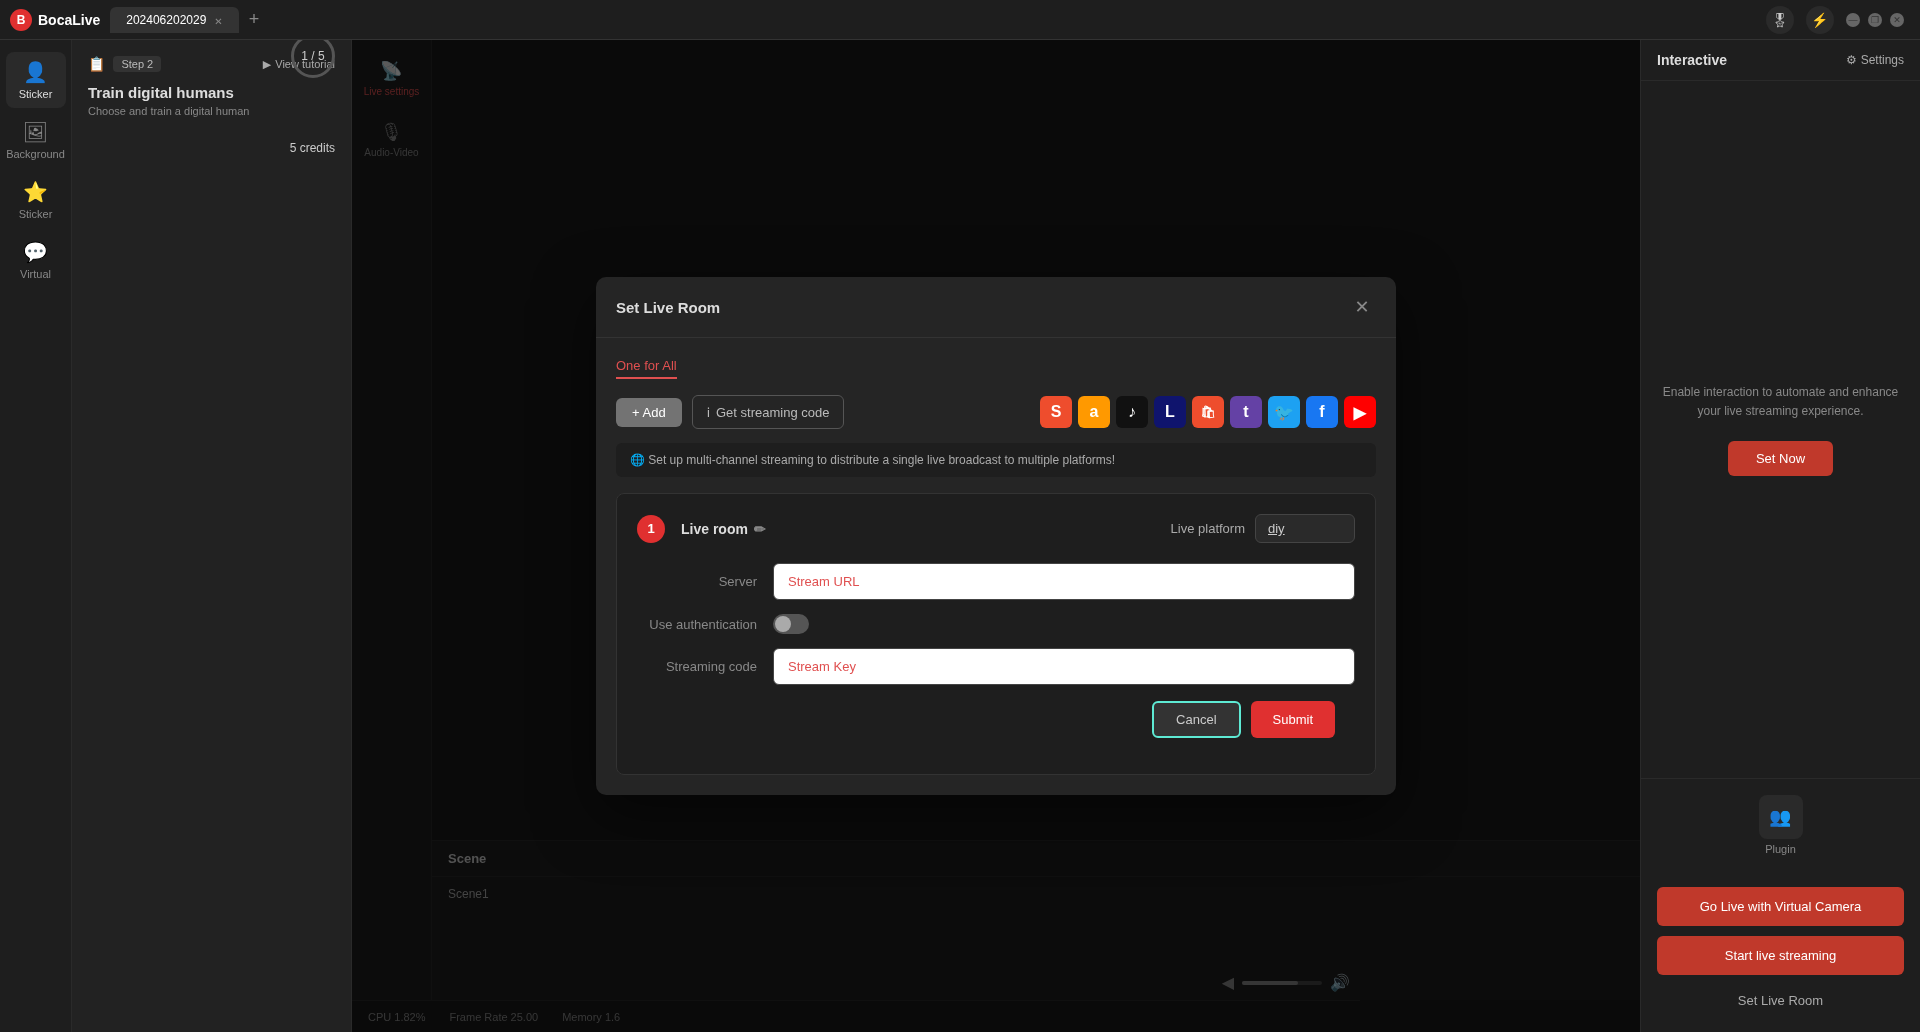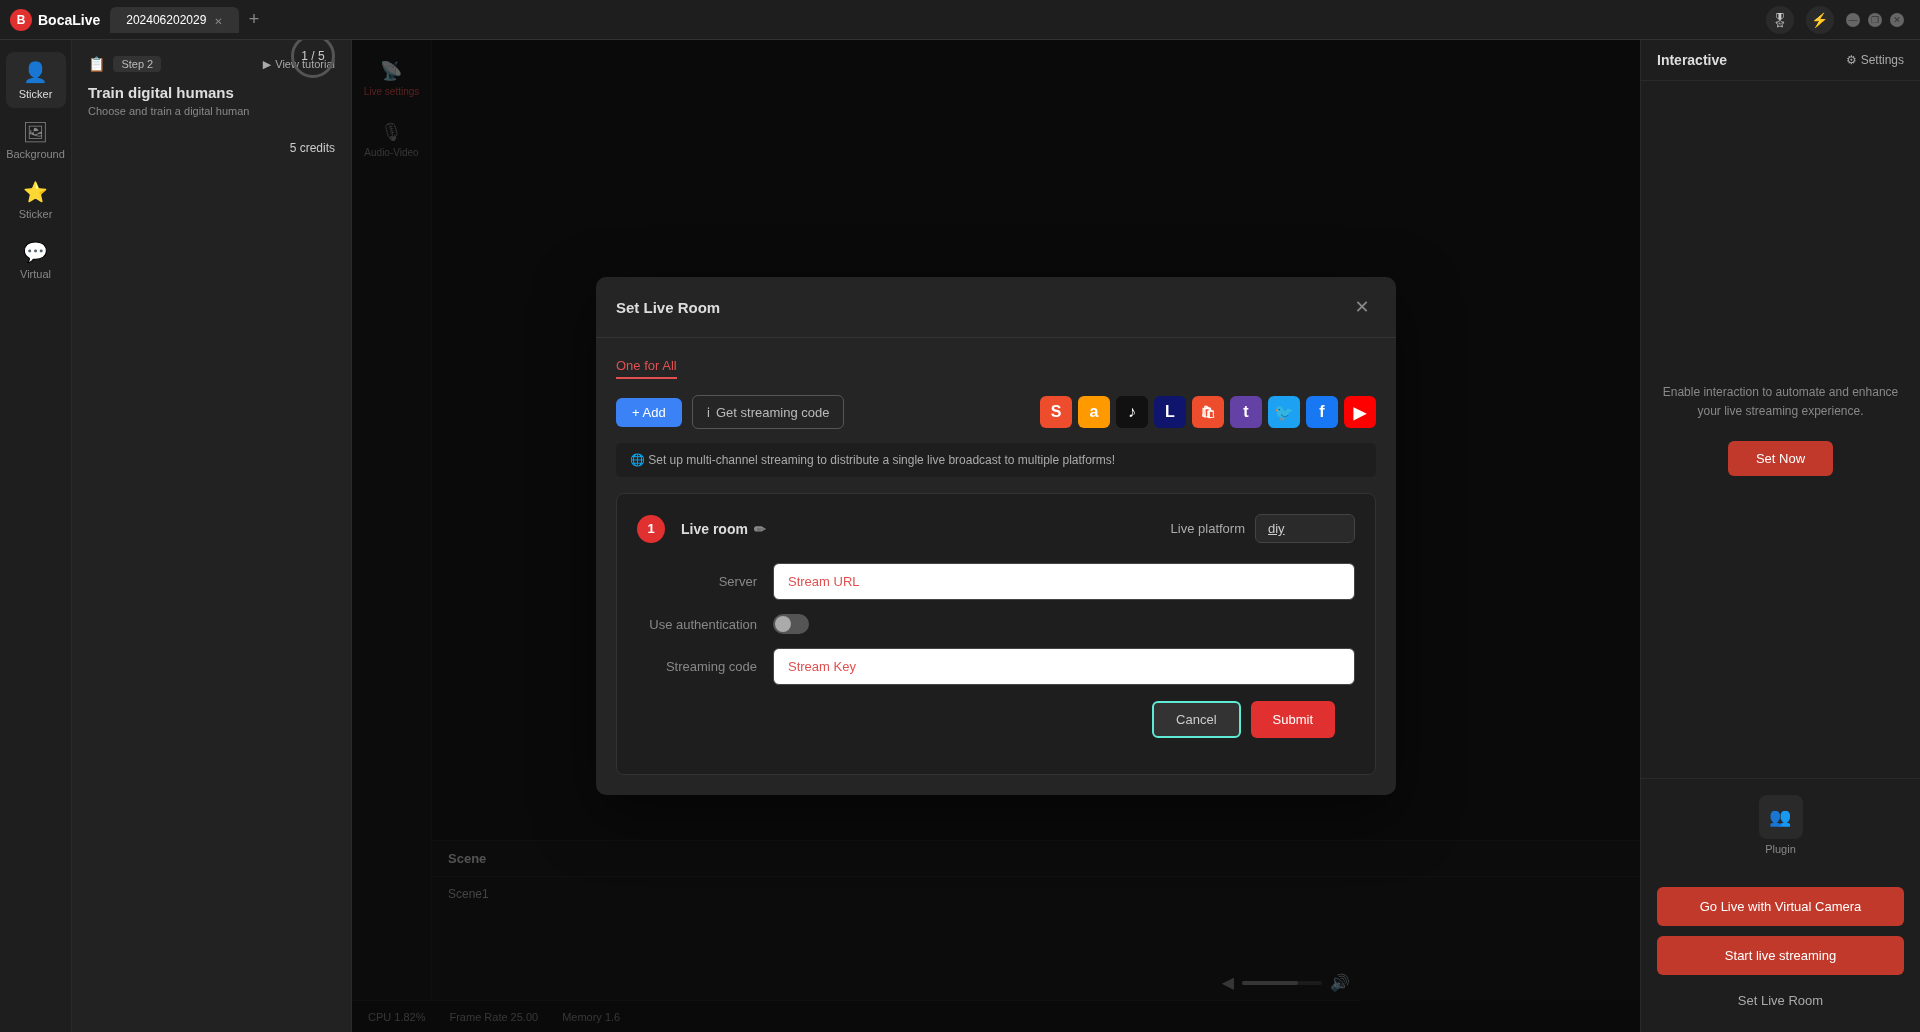--- a/index.html
+++ b/index.html
@@ -495,21 +495,21 @@
       border-bottom: 2px solid #e05050;
     }
 
     .toolbar-row {
       display: flex;
       align-items: center;
       gap: 10px;
       margin-bottom: 14px;
     }
     .add-btn {
-      background: #3b82f6;
+      background: #737373;
       color: #fff;
       border: none;
       border-radius: 6px;
       padding: 7px 16px;
       font-size: 13px;
       cursor: pointer;
       display: flex;
       align-items: center;
       gap: 6px;
     }

